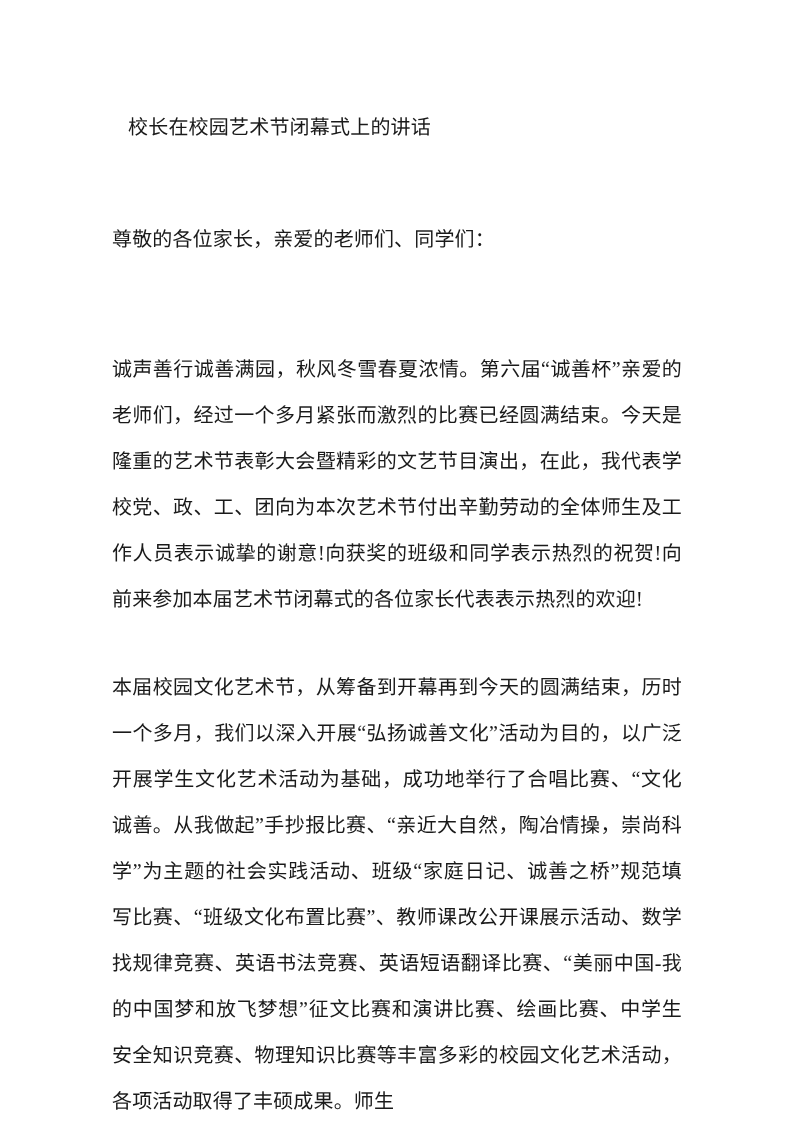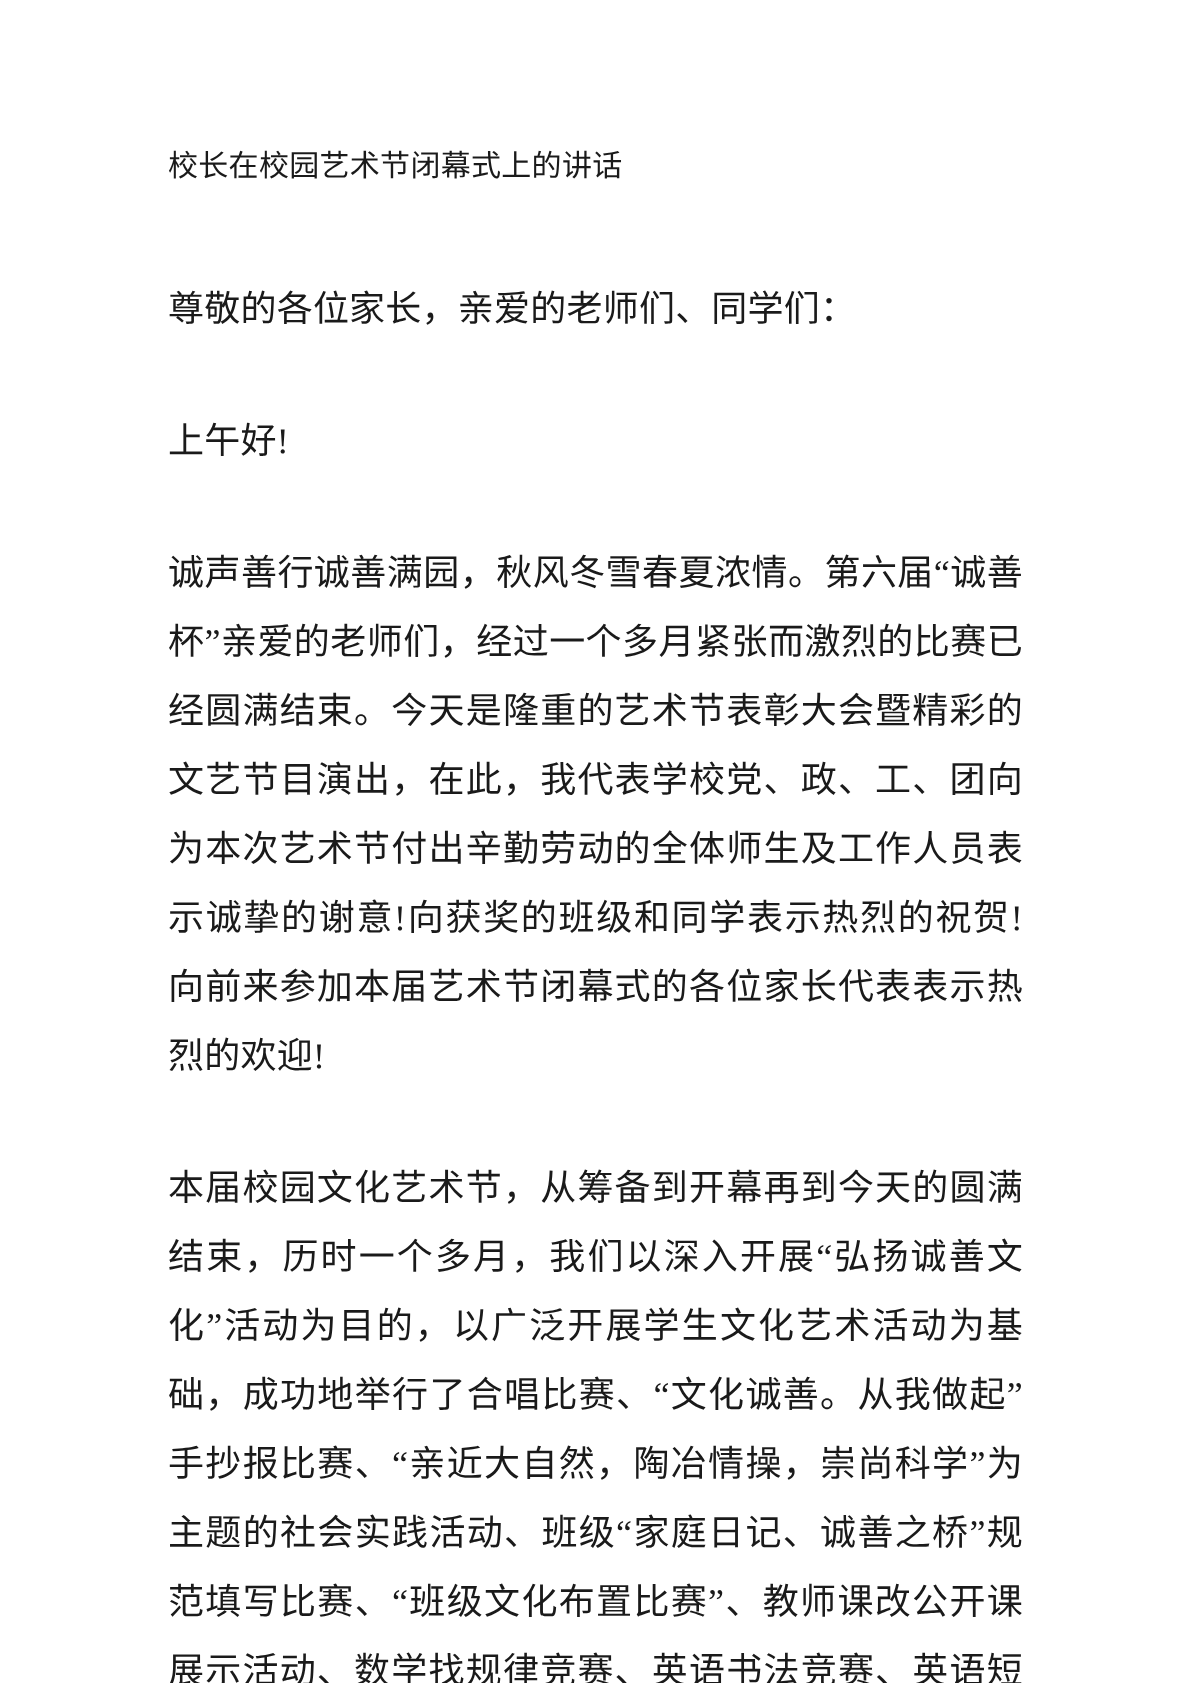--- a/index.html
+++ b/index.html
@@ -26,26 +26,26 @@
   .page-body {
     position: absolute;
     left: 112px;
     top: 96px;
     width: 570px;
   }
   .doc-title {
     font-size: 20px;
     line-height: 30px;
     letter-spacing: 0.2px;
-    margin: 0;
+    margin: 16px;
     font-weight: normal;
     text-align: left;
   }
   .para {
-    font-size: 24px;
+    font-size: 20px;
     line-height: 46px;
     letter-spacing: 0.15px;
     margin: 0;
     text-align: justify;
     text-justify: inter-ideograph;
     text-align-last: left;
     word-break: break-all;
   }
   .gap-title-to-salutation { height: 58px; }
   .gap-salutation-to-greeting { height: 42px; }
@@ -59,21 +59,20 @@
   <div class="page-body">
 
     <h1 class="doc-title">校长在校园艺术节闭幕式上的讲话</h1>
 
     <div class="gap-title-to-salutation"></div>
 
     <p class="para">尊敬的各位家长，亲爱的老师们、同学们：</p>
 
     <div class="gap-salutation-to-greeting"></div>
 
-    <p class="para">上午好!</p>
 
     <div class="gap-greeting-to-body"></div>
 
     <p class="para">诚声善行诚善满园，秋风冬雪春夏浓情。第六届“诚善杯”亲爱的老师们，经过一个多月紧张而激烈的比赛已经圆满结束。今天是隆重的艺术节表彰大会暨精彩的文艺节目演出，在此，我代表学校党、政、工、团向为本次艺术节付出辛勤劳动的全体师生及工作人员表示诚挚的谢意!向获奖的班级和同学表示热烈的祝贺!向前来参加本届艺术节闭幕式的各位家长代表表示热烈的欢迎!</p>
 
     <div class="gap-para"></div>
 
     <p class="para">本届校园文化艺术节，从筹备到开幕再到今天的圆满结束，历时一个多月，我们以深入开展“弘扬诚善文化”活动为目的，以广泛开展学生文化艺术活动为基础，成功地举行了合唱比赛、“文化诚善。从我做起”手抄报比赛、“亲近大自然，陶冶情操，崇尚科学”为主题的社会实践活动、班级“家庭日记、诚善之桥”规范填写比赛、“班级文化布置比赛”、教师课改公开课展示活动、数学找规律竞赛、英语书法竞赛、英语短语翻译比赛、“美丽中国-我的中国梦和放飞梦想”征文比赛和演讲比赛、绘画比赛、中学生安全知识竞赛、物理知识比赛等丰富多彩的校园文化艺术活动，各项活动取得了丰硕成果。师生</p>
 
   </div>

